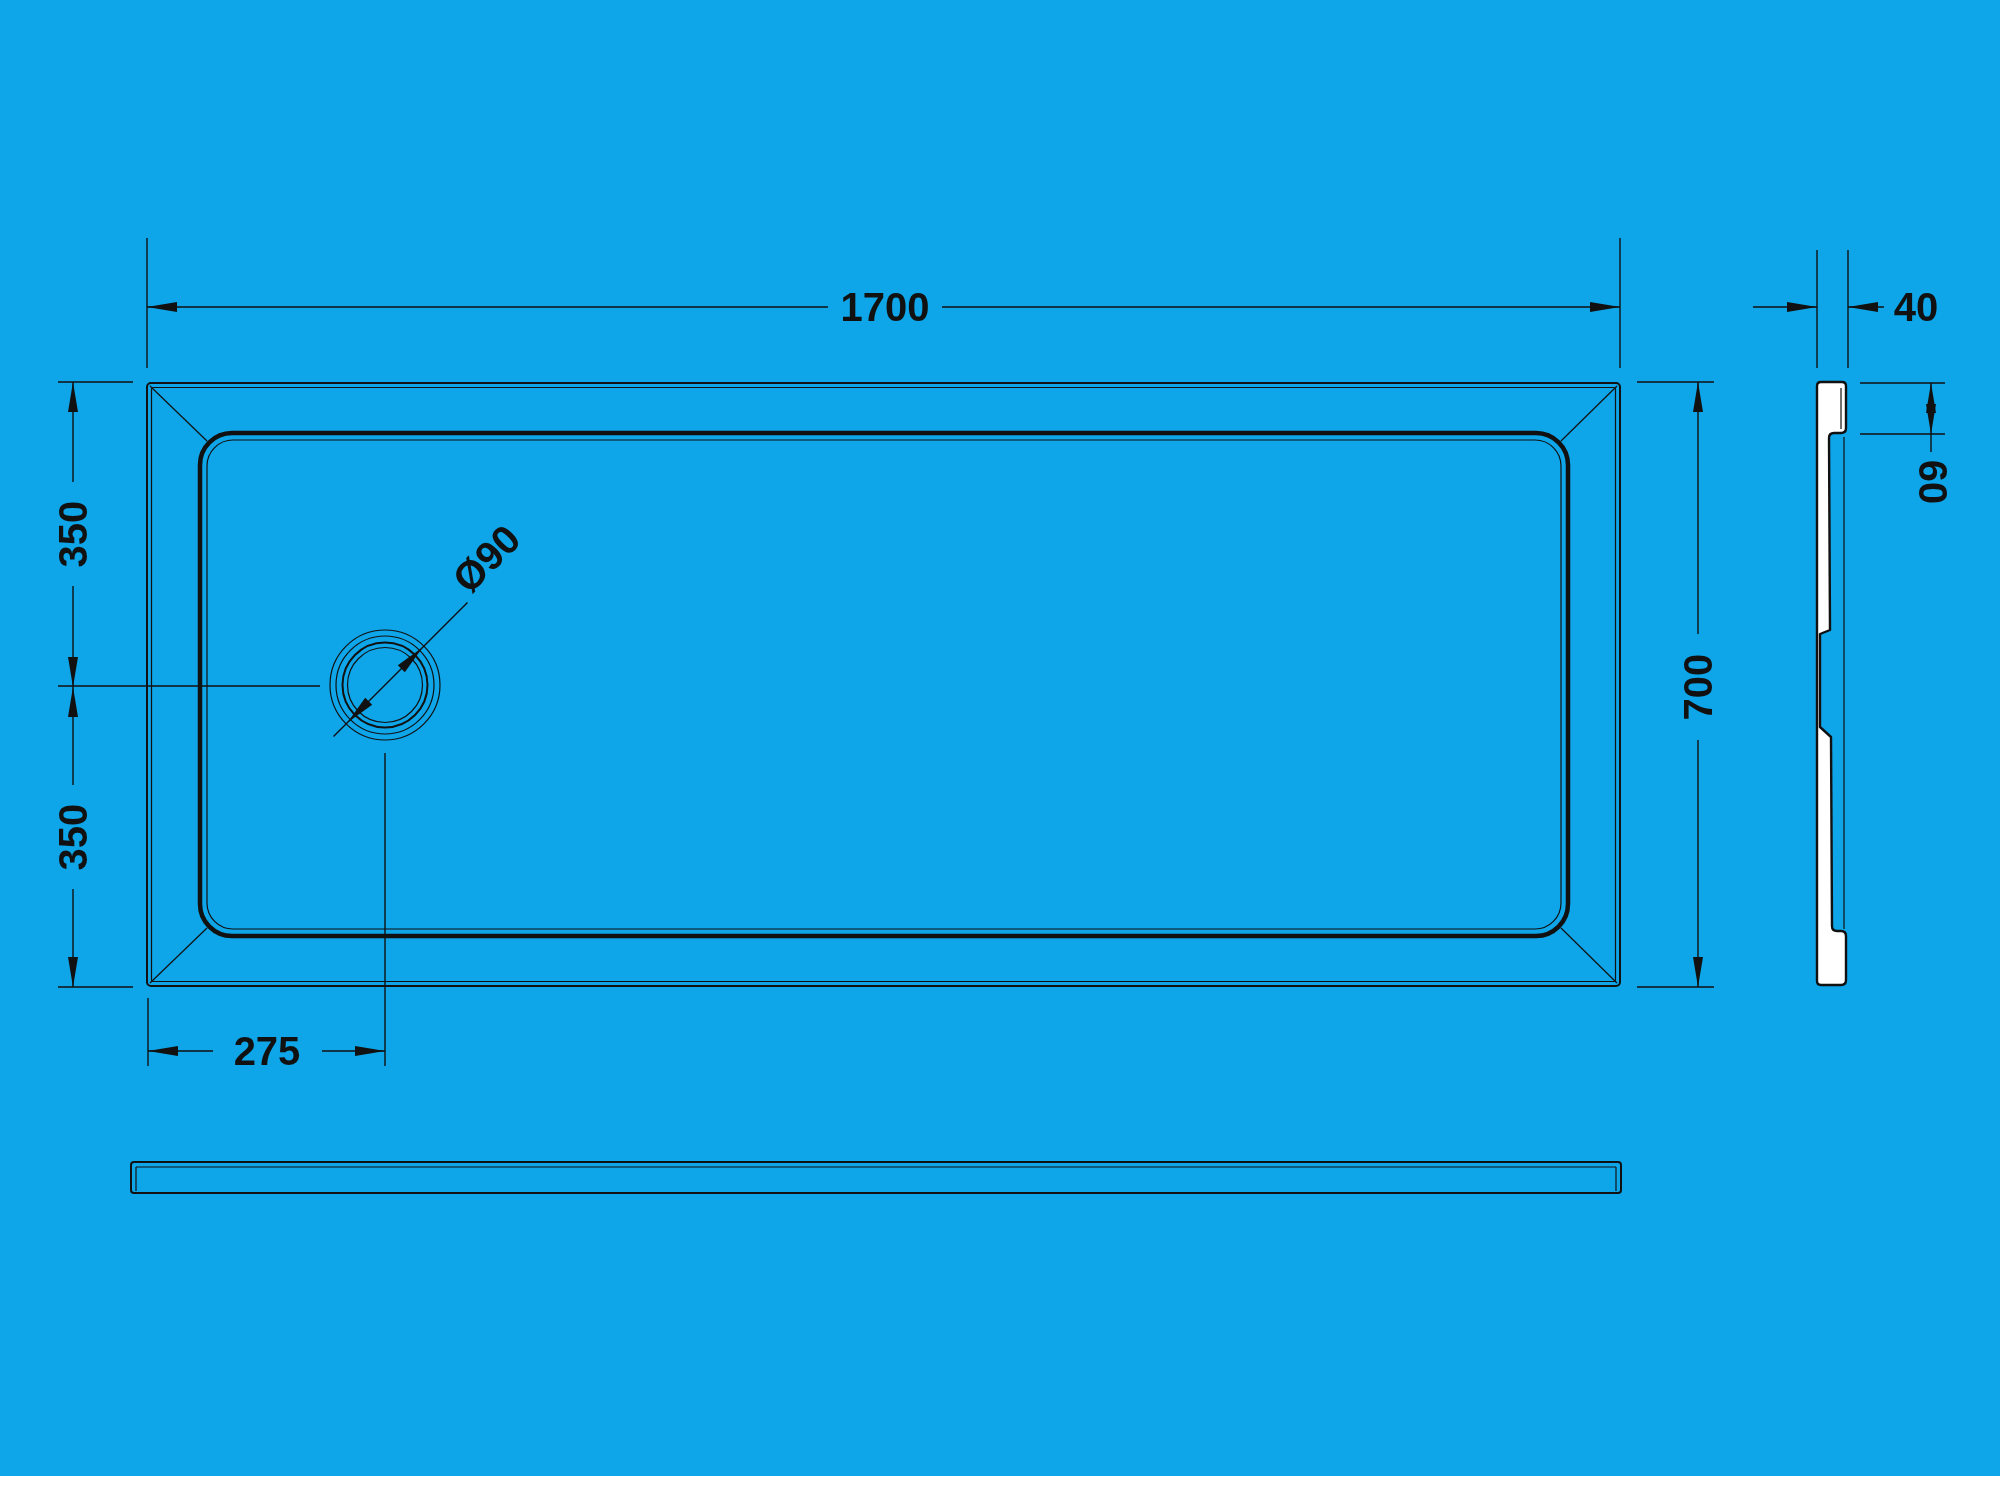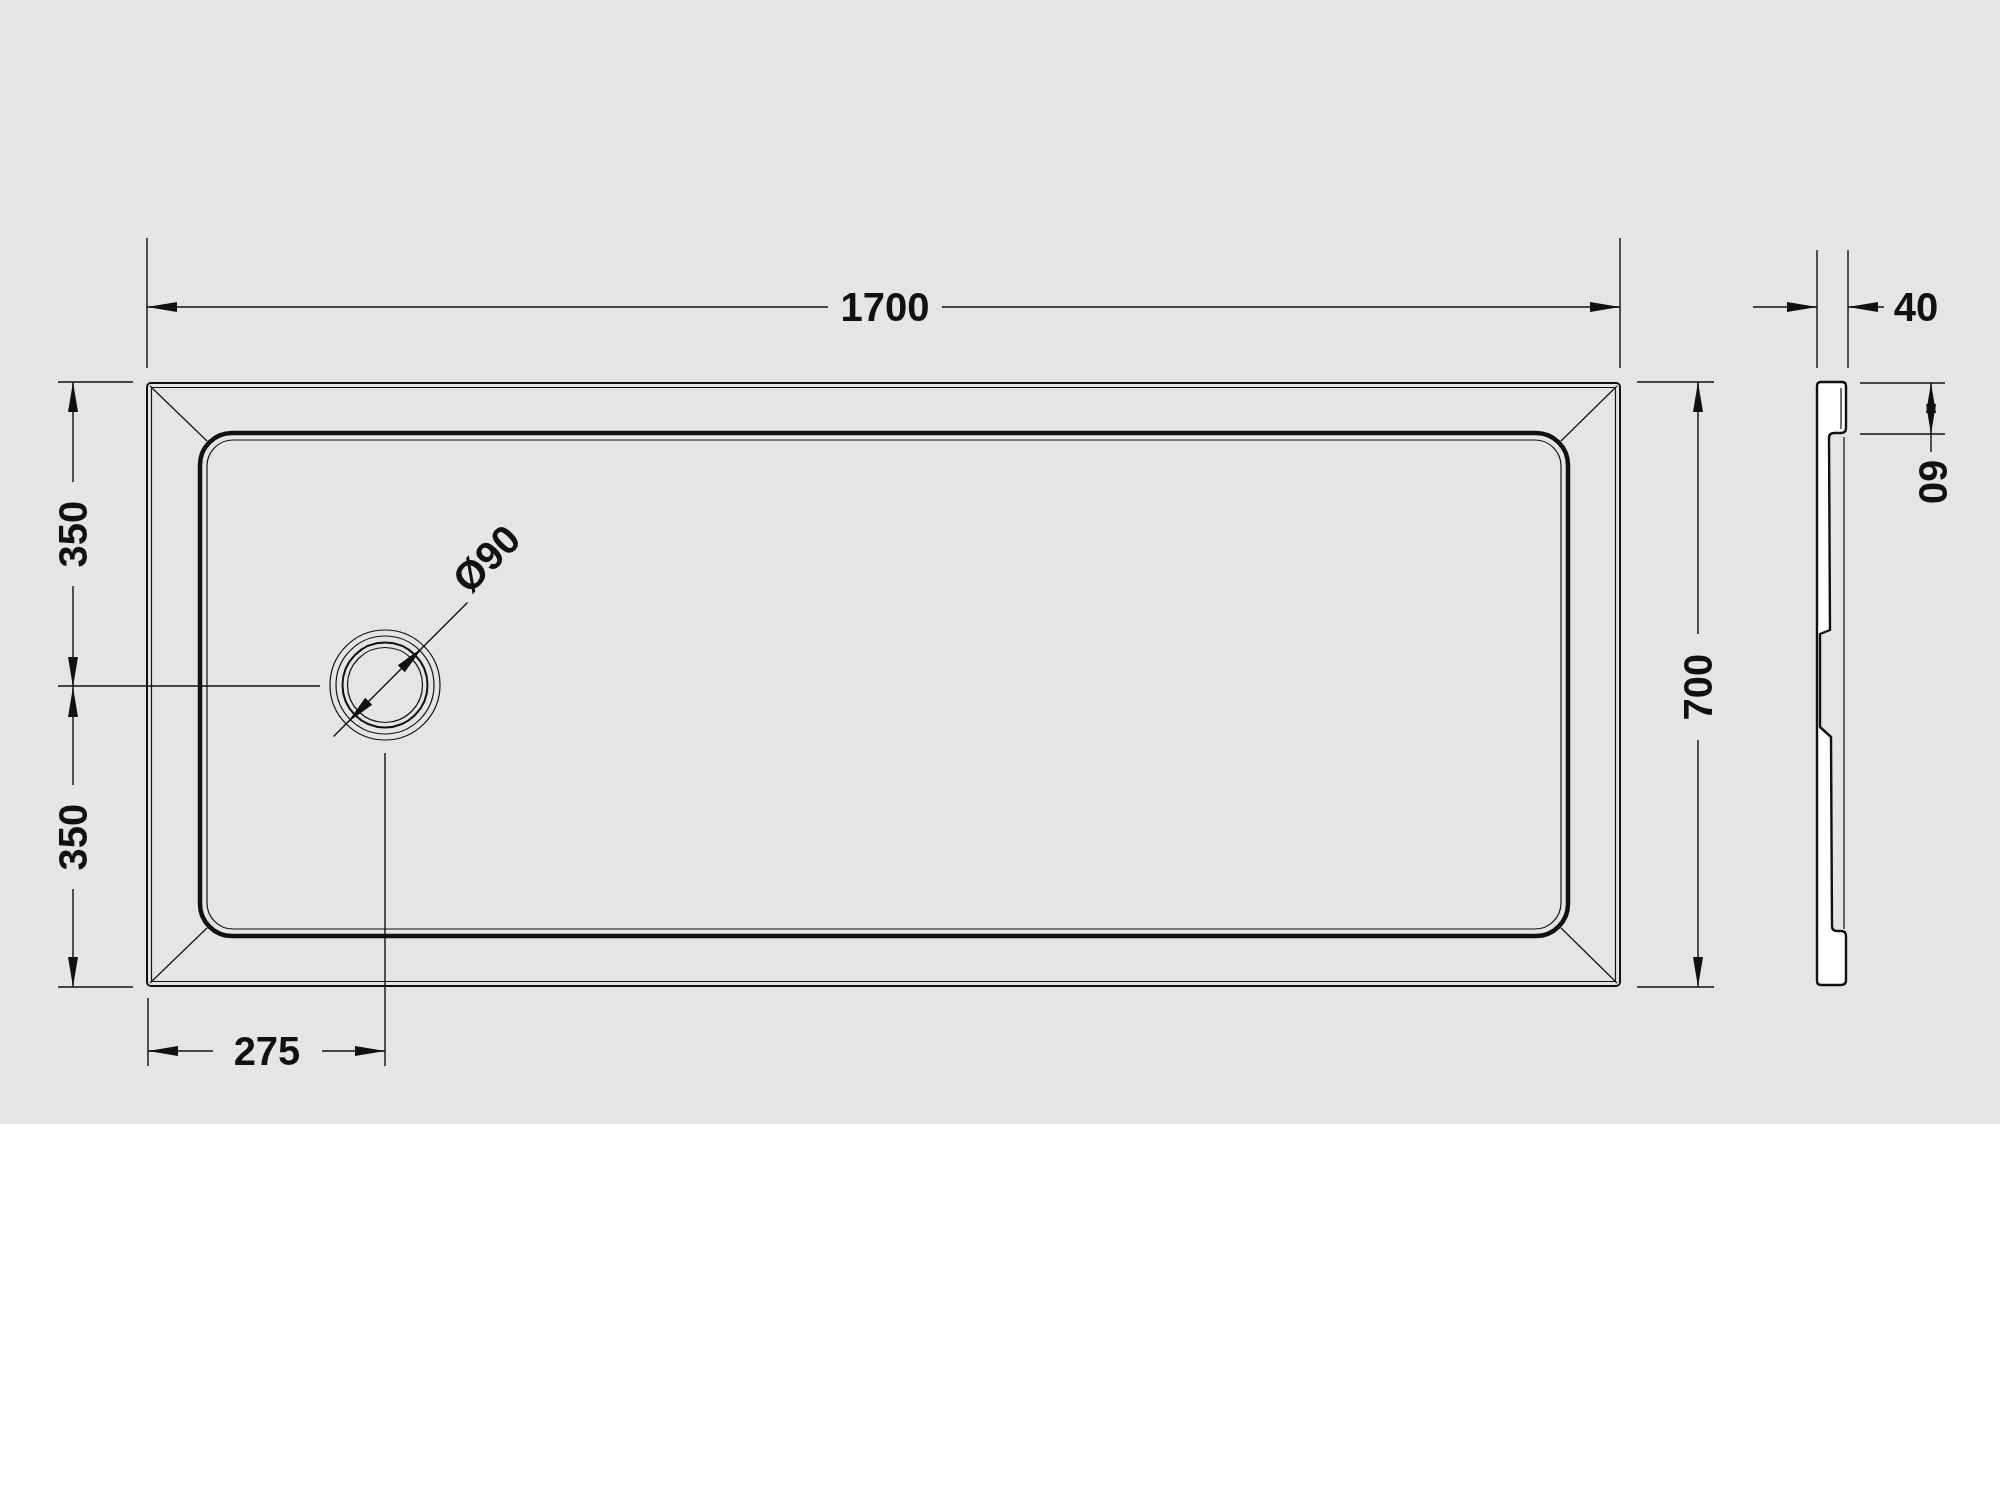--- a/index.html
+++ b/index.html
@@ -3,22 +3,22 @@
 <meta charset="utf-8">
 <style>
   html, body {
     margin: 0;
     padding: 0;
     background: #ffffff;
   }
   .sheet {
     position: relative;
     width: 2000px;
-    height: 1124px;
-    background: #e5e5e5;
+    height: 1476px;
+    background: #0ea5e9;
     overflow: hidden;
   }
   svg { display: block; }
 
   
   .obj       { fill: none; stroke: #111111; stroke-width: 2;   stroke-linejoin: round; stroke-linecap: round; }
   .obj-inner { fill: none; stroke: #111111; stroke-width: 1.2; stroke-linejoin: round; }
   .obj-thick { fill: none; stroke: #111111; stroke-width: 4.5; stroke-linejoin: round; }
   .obj-side  { fill: #ffffff; stroke: #111111; stroke-width: 2.4; stroke-linejoin: round; }
 

